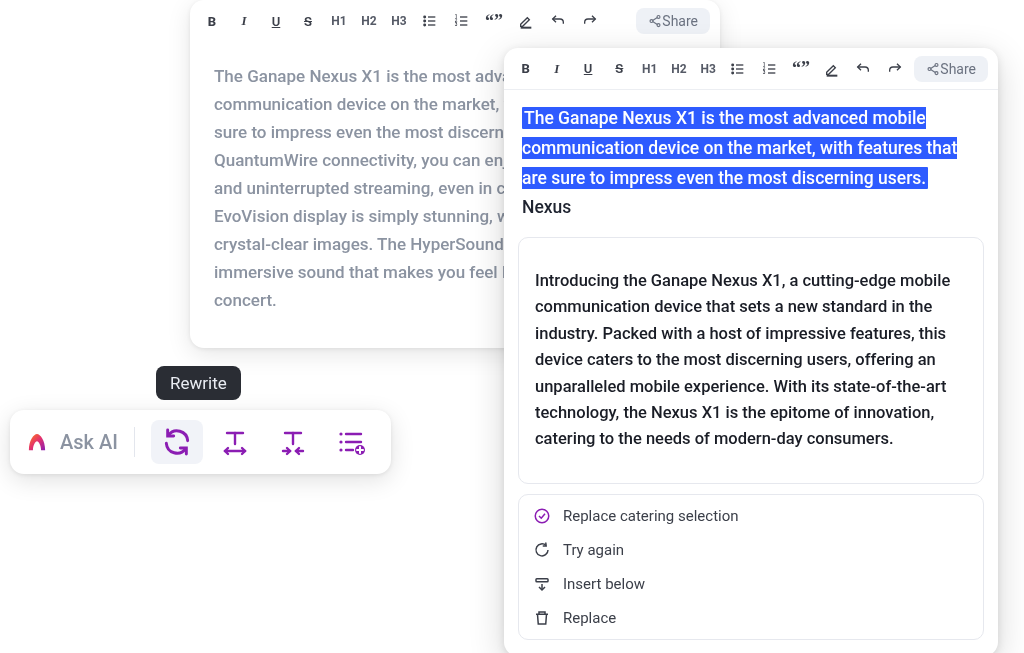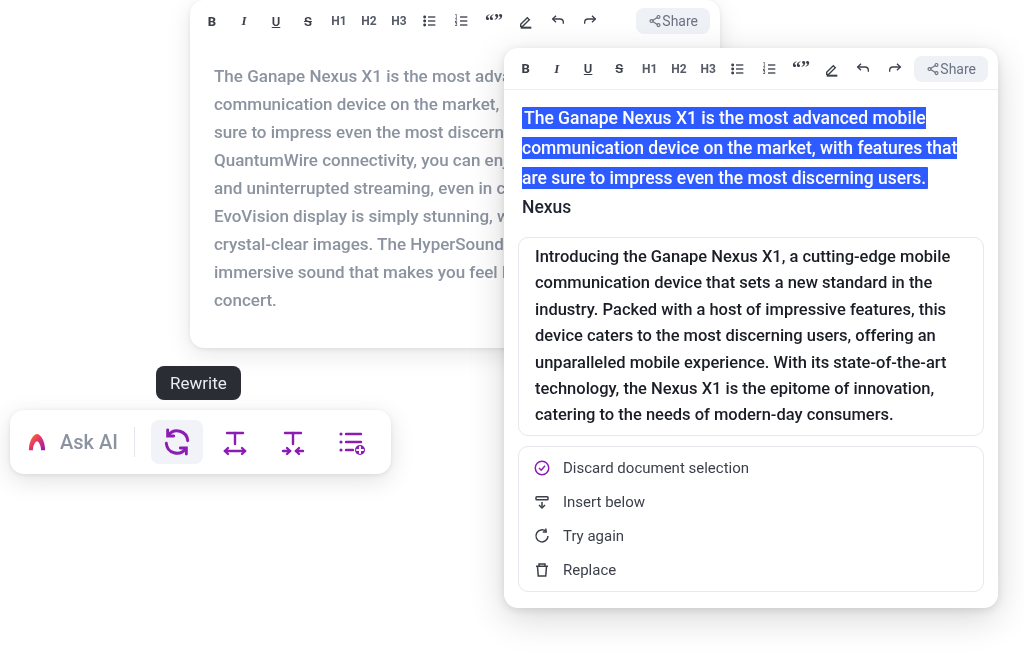--- a/index.html
+++ b/index.html
@@ -93,21 +93,21 @@
     background: #2e5bff;
     color: #fff;
     padding: 1px 2px;
     border-radius: 1px;
   }
 
   .ai-output {
     margin: 8px 14px 10px 14px;
     border: 1px solid #e6e8ee;
     border-radius: 10px;
-    padding: 6px 16px;
+    padding: 30px 16px;
     font-size: 16.5px;
     line-height: 1.6;
     color: #1a1d26;
     font-weight: 500;
   }
 
   .actions {
     margin: 0 14px;
     border: 1px solid #e6e8ee;
     border-radius: 10px;
@@ -366,39 +366,39 @@
   </div>
 
   <div class="ai-output">Introducing the Ganape Nexus X1, a cutting-edge mobile communication device that sets a new standard in the industry. Packed with a host of impressive features, this device caters to the most discerning users, offering an unparalleled mobile experience. With its state-of-the-art technology, the Nexus X1 is the epitome of innovation, catering to the needs of modern-day consumers.</div>
 
   <div class="actions">
     <div class="action-item">
       <svg viewBox="0 0 24 24" fill="none" stroke="#8b1db3" stroke-width="2">
           <circle cx="12" cy="12" r="9"></circle>
           <polyline points="8 12 11 15 16 9"></polyline>
         </svg>
-      <span>Discard document selection</span>
+      <span>Replace catering selection</span>
+    </div>
+    <div class="action-item">
+      <svg viewBox="0 0 24 24" fill="none" stroke="#3b3f49" stroke-width="2">
+          <path d="M20 12 A8 8 0 1 1 17.5 6"></path>
+          <polyline points="17 2 17.5 6.5 13 6.5"></polyline>
+        </svg>
+      <span>Try again</span>
     </div>
     <div class="action-item">
       <svg viewBox="0 0 24 24" fill="none" stroke="#3b3f49" stroke-width="2">
           <rect x="4" y="5" width="16" height="4" rx="1"></rect>
           <line x1="12" y1="12" x2="12" y2="20"></line>
           <polyline points="8 16 12 20 16 16"></polyline>
         </svg>
       <span>Insert below</span>
     </div>
     <div class="action-item">
       <svg viewBox="0 0 24 24" fill="none" stroke="#3b3f49" stroke-width="2">
-          <path d="M20 12 A8 8 0 1 1 17.5 6"></path>
-          <polyline points="17 2 17.5 6.5 13 6.5"></polyline>
-        </svg>
-      <span>Try again</span>
-    </div>
-    <div class="action-item">
-      <svg viewBox="0 0 24 24" fill="none" stroke="#3b3f49" stroke-width="2">
           <polyline points="4 7 20 7"></polyline>
           <path d="M8 7 V4 h8 v3"></path>
           <path d="M6 7 l1 13 h10 l1 -13"></path>
         </svg>
       <span>Replace</span>
     </div>
   </div>
 </div>
 
 </body></html>

